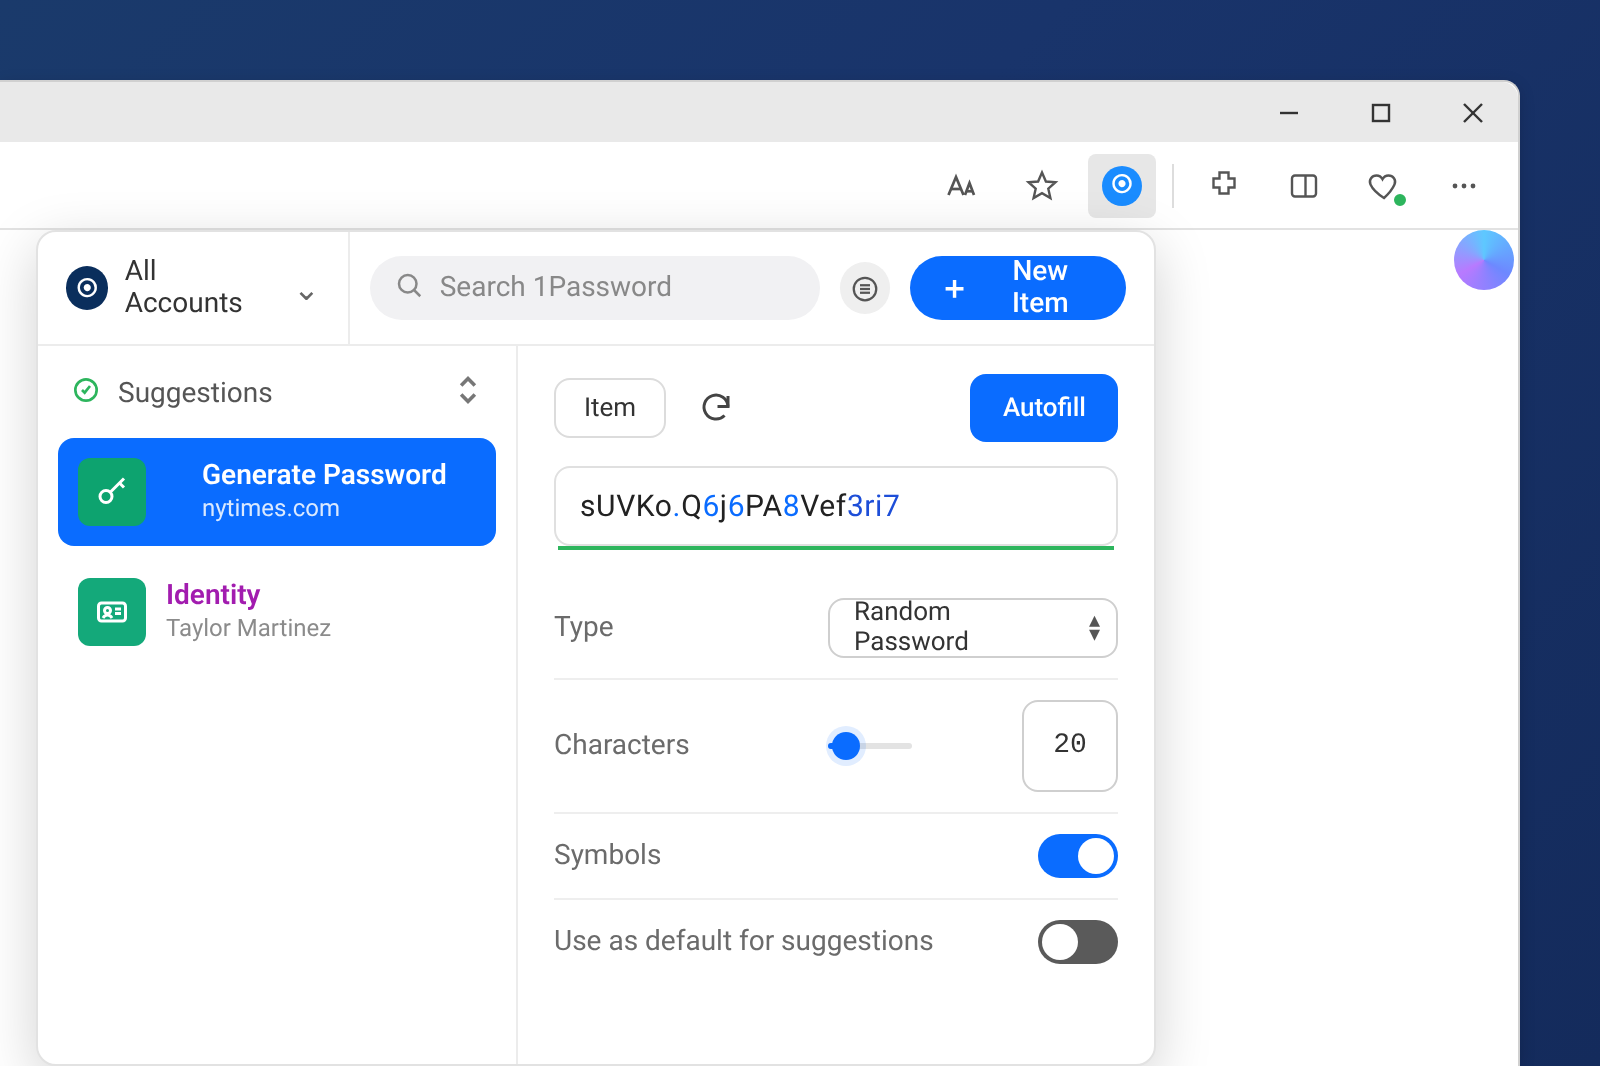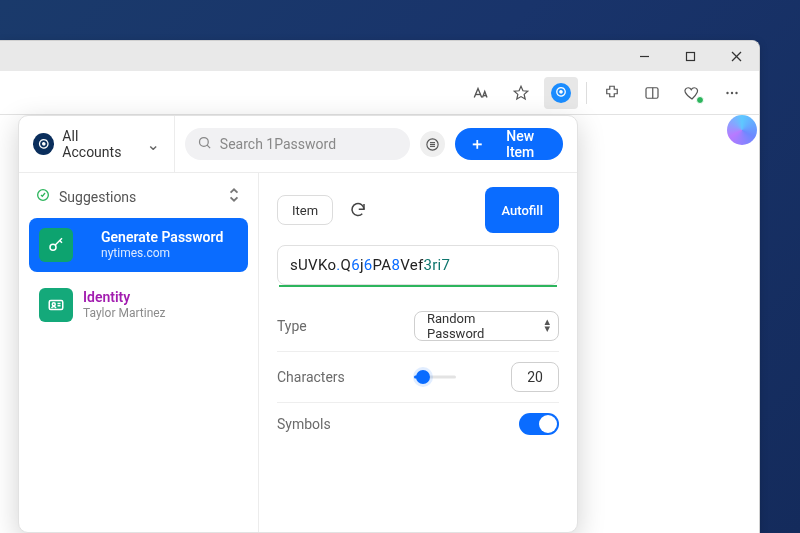--- a/index.html
+++ b/index.html
@@ -60,35 +60,35 @@
   .side-item .ttl { font-size:14px; font-weight:600; line-height:1.2;}
   .side-item .sub { font-size:12px; opacity:.85; line-height:1.2;}
   .side-item.ident .ico { background:#14a97a; }
   .side-item.ident .ttl { color:#a21caf;}
   .side-item.ident .sub { color:#777;}
 
   .detail { flex:1; padding: 14px 18px; display:flex; flex-direction:column; font-size:14px; color:#444;}
   .detail-top{ display:flex; align-items:center; gap:10px; }
   .chip{ height:30px; padding:0 14px; border:1px solid #dcdcdc; border-radius:8px; background:#fff; display:flex;align-items:center; color:#333; cursor:pointer; font-size:13px;}
   .refresh{ width:30px;height:30px; border:none; background:none; color:#444; display:flex;align-items:center;justify-content:center;}
-  .autofill-btn{ margin-left:auto; height:46px; padding:0 16px; background:#0a6cff;color:#fff;border:none;border-radius:8px;font-size:13px;font-weight:500;}
+  .autofill-btn{ margin-left:auto; height:34px; padding:0 16px; background:#0a6cff;color:#fff;border:none;border-radius:8px;font-size:13px;font-weight:500;}
 
   .pwbox { margin-top:12px; height:40px; border:1px solid #e0e0e0; border-radius:8px; display:flex;align-items:center; padding:0 12px; font-family: ui-monospace, Menlo, monospace; font-size:15px; letter-spacing:.3px; overflow:hidden;}
   .pwbox .seg-def{color:#222;}
   .pwbox .seg-num{color:#0a6cff;}
   .pwbox .seg-sym{color:#0a6cff;}
-  .pwbox .seg-tail{color:#0f766e;}
+  .pwbox .seg-tail{color:#1d4ed8;}
   .pwbar{ height:2px; background:#2db55d; margin: 0 2px 14px 2px;}
 
   .row { display:flex; align-items:center; padding: 10px 0; color:#6b6b6b;gap:41px; }
   .row.sep{ border-top:1px solid #eee;}
   .row .lbl{ flex: 0 0 96px; }
   .select { margin-left:auto; height:30px; border:1px solid #cfcfcf; border-radius:8px; padding:0 28px 0 12px; color:#333; background:#fff; display:flex;align-items:center; position:relative; font-size:13px;}
   .select .chev{ position:absolute; right:8px; top:50%; transform:translateY(-50%); color:#555; font-size:11px; line-height:.6;}
-  .countbox{ margin-left:auto; width:48px; height:30px; border:1px solid #cfcfcf; border-radius:8px; display:flex;align-items:center;justify-content:center; color:#333;}
+  .countbox{ margin-left:auto; width:48px; height:46px; border:1px solid #cfcfcf; border-radius:8px; display:flex;align-items:center;justify-content:center; color:#333;font-family:Liberation Mono, monospace;}
   .slider{ flex:1; height:20px; position:relative; margin-right:14px;}
   .slider .track{ position:absolute; left:0; right:0; top:50%; height:3px; background:#e3e3e3; border-radius:2px; transform:translateY(-50%);}
   .slider .fill{ position:absolute; left:0; top:50%; height:3px; background:#0a6cff; border-radius:2px; transform:translateY(-50%);}
   .slider .thumb{ position:absolute; top:50%; width:14px;height:14px;border-radius:50%; background:#0a6cff; transform:translate(-50%,-50%); box-shadow:0 0 0 3px rgba(10,108,255,.12);}
   .toggle{ margin-left:auto; width:40px; height:22px; border-radius:11px; position:relative; }
   .toggle.on{ background:#0a6cff;}
   .toggle.off{ background:#5a5a5a;}
   .toggle .knob{ position:absolute; top:2px; width:18px; height:18px; border-radius:50%; background:#fff;}
   .toggle.on .knob{ right:2px;}
   .toggle.off .knob{ left:2px;}
@@ -291,16 +291,22 @@
         </div>
 
 
         <div class="row sep">
           <span class="lbl">Symbols</span>
           <div class="toggle on" id="togSymbols">
               <div class="knob"></div>
             </div>
         </div>
 
+        <div class="row sep">
+          <span class="lbl" style="flex:1">Use as default for suggestions</span>
+          <div class="toggle off" id="togDefault">
+              <div class="knob"></div>
+            </div>
+        </div>
       </div>
     </div>
   </div>
 </div>
 
 </body></html>

